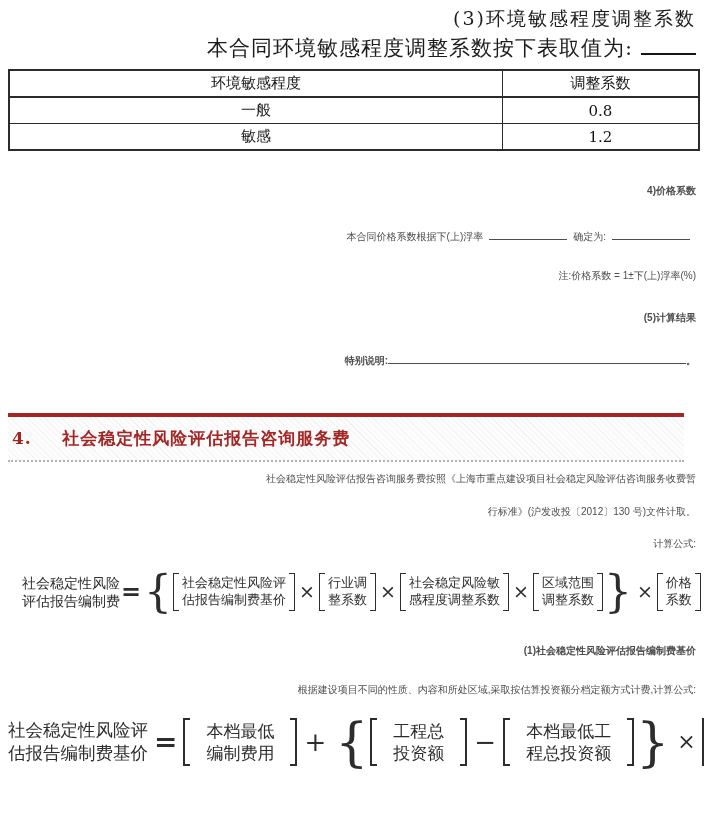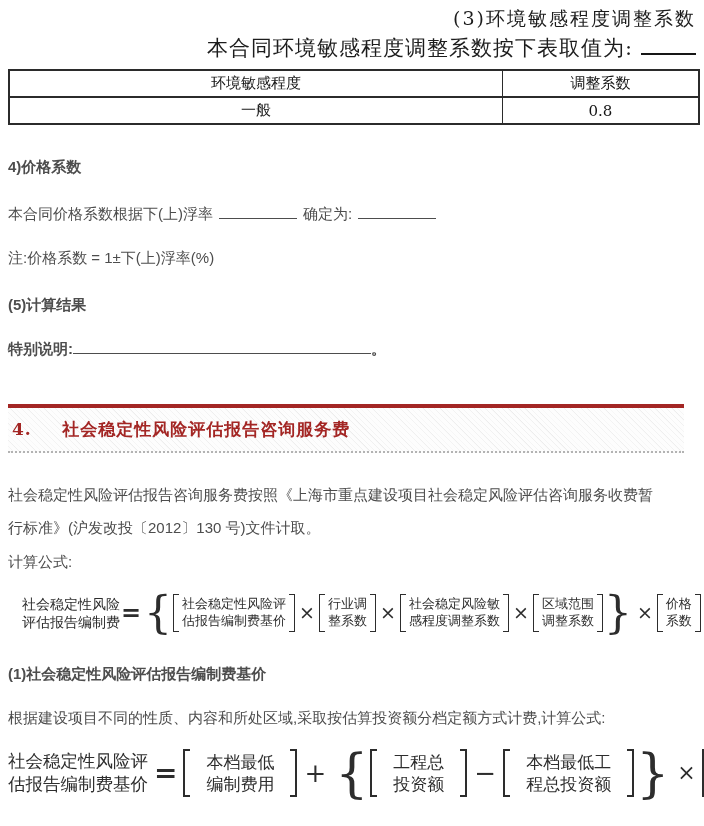--- a/index.html
+++ b/index.html
@@ -17,21 +17,21 @@
                  border-bottom: 2px solid #161616; vertical-align: baseline; margin-left: 8px; }
   table.env-table { border-collapse: collapse; width: 692px; margin-top: 6px; }
   table.env-table th, table.env-table td {
     border: 1px solid #2b2b2b; text-align: center; font-weight: normal;
     font-size: 15px; padding: 3px 0; color: #141414;
   }
   table.env-table { border: 2px solid #2b2b2b; }
   table.env-table tr.hdr th { border-bottom: 2px solid #2b2b2b; }
   table.env-table .col-main { width: 71.5%; }
   
-  .gray { color: #4d4d4d; font-size: 15px; }
+  .gray { color: #4d4d4d; font-size: 10px; text-align: right; }
   .h-bold { font-weight: bold; }
   .m-price-h { margin-top: 33px; }
   .m-price-p { margin-top: 27px; }
   .m-note    { margin-top: 25px; }
   .m-result  { margin-top: 28px; }
   .m-special { margin-top: 24px; font-weight: bold; }
   .blank { display: inline-block; height: 15px; border-bottom: 1px solid #4d4d4d; vertical-align: baseline; }
   .blank.w75  { width: 78px;  margin: 0 6px; }
   .blank.w300 { width: 298px; }
   
@@ -40,21 +40,21 @@
     width: 676px; height: 45px; padding: 10px 0 0 4px;
     background: repeating-linear-gradient(45deg, #fdfdfd 0px, #fdfdfd 3px, #ececec 4px);
     border-bottom: 2px dotted #b3b3b3;
   }
   .fee-band .num, .fee-band .ttl {
     font-family: "DejaVu Serif", "Liberation Serif", serif;
     color: #a32624; font-weight: bold; font-size: 17px; letter-spacing: 1px;
   }
   .fee-band .ttl { margin-left: 26px; }
   
-  .fee-para { margin-top: 25px; line-height: 33px; }
+  .fee-para { line-height: 33px; }
   .m-fintro { margin-top: 9px; }
   .m-sub-h  { margin-top: 27px; }
   .m-sub-p  { margin-top: 25px; }
   
   .formula { display: flex; align-items: center; font-family: "DejaVu Serif", "Liberation Serif", serif;
              color: #2d2d2d; margin-top: 15px; }
   .f1 { font-size: 13px; margin-left: 14px; }
   .f2 { font-size: 17px; margin-left: 0px; }
   .lhs { display: inline-flex; flex-direction: column; align-items: flex-end; line-height: 1.3; white-space: nowrap; }
   .f1 .lhs { font-size: 14px; }
@@ -89,20 +89,24 @@
 
 <table class="env-table">
   <tbody>
       <tr class="hdr">
     <th class="col-main serif">环境敏感程度</th>
     <th class="serif">调整系数</th>
   </tr>
   <tr>
     <td class="serif">一般</td>
     <td class="serif">0.8</td>
+  </tr>
+  <tr>
+    <td class="serif">敏感</td>
+    <td class="serif">1.2</td>
   </tr>
 </tbody>
   </table>
 
 <div class="gray h-bold m-price-h">4)价格系数</div>
 <div class="gray m-price-p">
   <span>本合同价格系数根据下(上)浮率</span><span class="blank w75"></span><span>确定为:</span><span class="blank w75"></span>
 </div>
 <div class="gray m-note">注:价格系数 = 1±下(上)浮率(%)</div>
 

